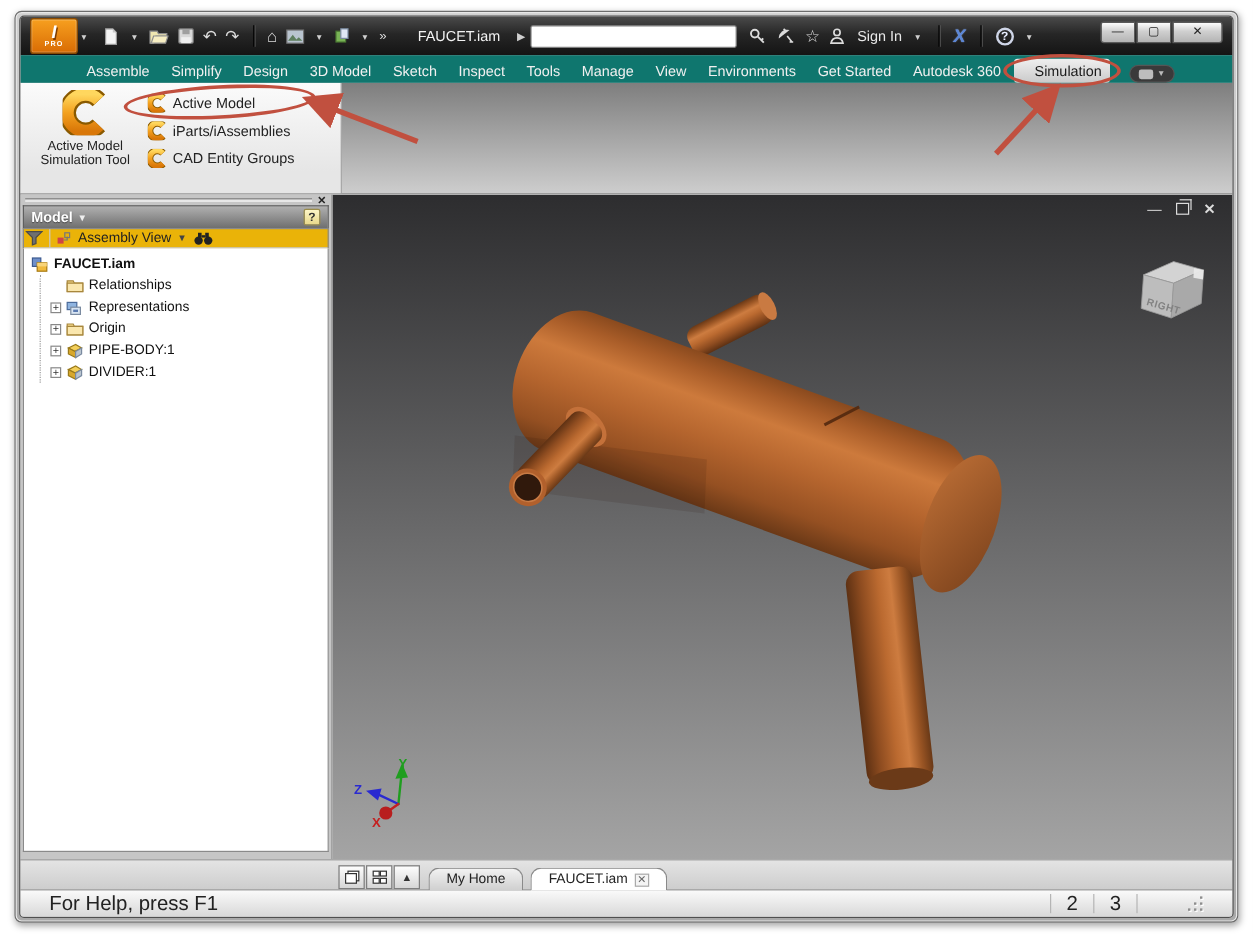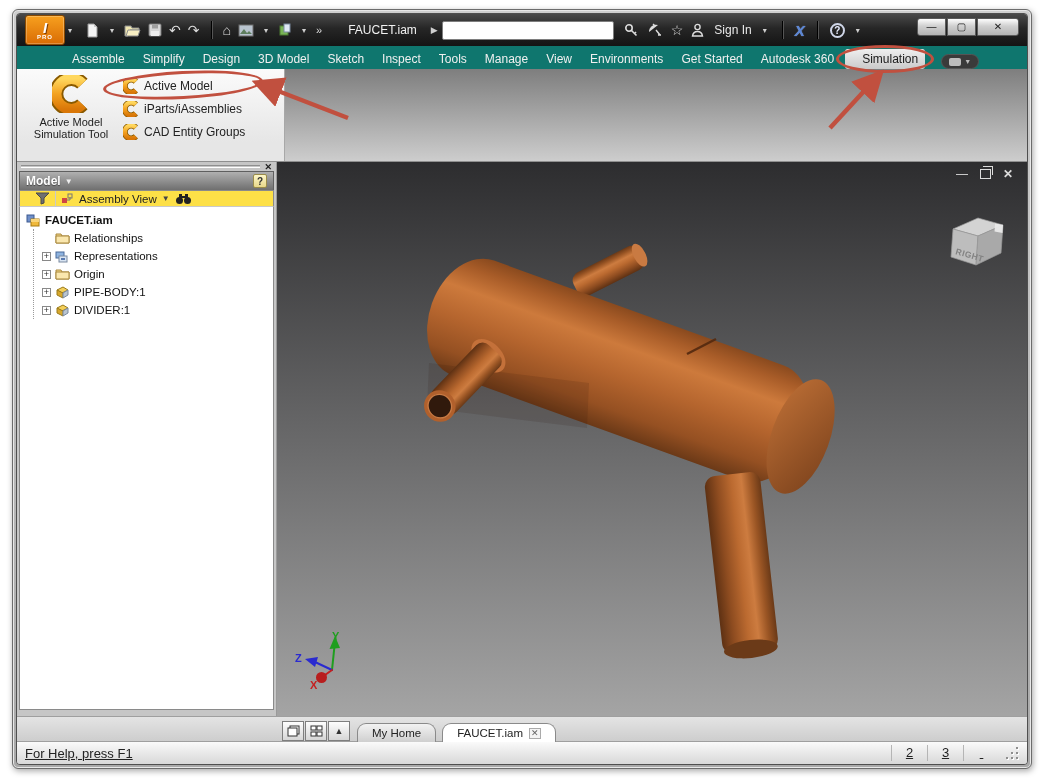--- a/index.html
+++ b/index.html
@@ -67,22 +67,22 @@
   .browser { width:260px; background:#c6c6c6; display:flex; flex-direction:column; border-right:1px solid #9a9a9a; }
   .b-grab { height:9px; display:flex; align-items:center; padding:0 4px; gap:4px; }
   .b-grab .grabline { flex:1; height:3px; border-top:1px solid #8f8f8f; border-bottom:1px solid #fff; }
   .b-grab .bx { font-size:9px; color:#222; font-weight:bold; line-height:8px; }
   .b-head { height:19px; background:linear-gradient(#b0b0b0,#6f6f6f); display:flex; align-items:center; padding:0 6px;
          border:1px solid #5f5f5f; border-bottom:none; margin:0 2px; }
   .b-head .t { color:#fff; font-size:12px; font-weight:bold; text-shadow:0 1px 1px #444; }
   .b-head .car { color:#eee; font-size:8px; margin-left:4px; }
   .b-help { margin-left:auto; width:14px; height:14px; background:linear-gradient(#fdf6c8,#e8d88a); border:1px solid #9a8c4a;
          font-size:10px; font-weight:bold; color:#333; text-align:center; line-height:13px; border-radius:2px; }
-  .b-toolbar { height:17px; background:#fde047; border:1px solid #8a8a8a; border-bottom:1px solid #c9c9c9; margin:0 2px;
-         display:flex; align-items:center; padding:0 15px; gap:5px; }
+  .b-toolbar { height:17px; background:#eab308; border:1px solid #8a8a8a; border-bottom:1px solid #c9c9c9; margin:0 2px;
+         display:flex; align-items:center; padding:0 1px; gap:5px; }
   .b-toolbar .sep { width:1px; height:16px; background:#c9c9c9; }
   .b-toolbar .avlbl { font-size:11.5px; color:#222; }
   .b-toolbar .car { font-size:8px; color:#444; }
   .b-tree { margin:0 2px; background:#fff; border:1px solid #8a8a8a; border-top:none; height:503px; padding:4px 0 0 6px; position:relative; }
   .trow { display:flex; align-items:center; height:18px; font-size:11.5px; color:#111; position:relative; }
   .trow .lbl { margin-left:4px; white-space:nowrap; }
   .trow.bold .lbl { font-weight:bold; }
   .plusbox { width:9px; height:9px; border:1px solid #888; background:#fff; font-size:9px; line-height:7px; text-align:center; color:#333;
          margin-right:4px; flex:0 0 9px; }
   .indent1 { margin-left:16px; }
@@ -99,21 +99,21 @@
   .doctabs { height:25px; flex:0 0 25px; background:linear-gradient(#e4e4e4,#cdcdcd); display:flex; align-items:flex-end; padding-left:265px; border-top:1px solid #9f9f9f; }
   .dt-btn { width:22px; height:20px; background:linear-gradient(#fdfdfd,#d6d6d6); border:1px solid #7e7e7e; margin-right:1px;
          display:flex; align-items:center; justify-content:center; }
   .dt-up { font-size:9px; color:#333; }
   .dtab { position:relative; margin-left:6px; padding:3px 14px 3px 14px; font-size:11.5px; color:#222;
          border:1px solid #8a8a8a; border-bottom:none; border-radius:9px 9px 0 0; background:linear-gradient(#f2f2f2,#cfcfcf); top:1px; }
   .dtab.active { background:#fff; font-weight:normal; display:flex; align-items:center; gap:6px; }
   .dtab .closex { font-size:9px; color:#666; border:1px solid #aaa; padding:0 1px; line-height:9px; background:#f4f4f4; }
   
   .statusbar { height:23px; flex:0 0 23px; background:linear-gradient(#fafafa,#d8d8d8); border-top:1px solid #9f9f9f;
-         display:flex; align-items:center; font-size:13px; color:#222; padding:0 8px;text-decoration:underline; }
+         display:flex; align-items:center; font-size:17px; color:#222; padding:0 24px; }
   .sb-cells { margin-left:auto; display:flex; align-items:center; height:100%; }
   .sb-cell { width:36px; text-align:center; border-left:1px solid #b5b5b5; height:70%; line-height:16px; }
   .grip { width:14px; height:14px; margin-left:6px; position:relative; }
   .grip i { position:absolute; width:2px; height:2px; background:#8e8e8e; box-shadow:1px 1px 0 #fff; }
   
   #overlay { position:absolute; inset:0; pointer-events:none; z-index:60; }
 </style>
 </head>
 <body>
 

